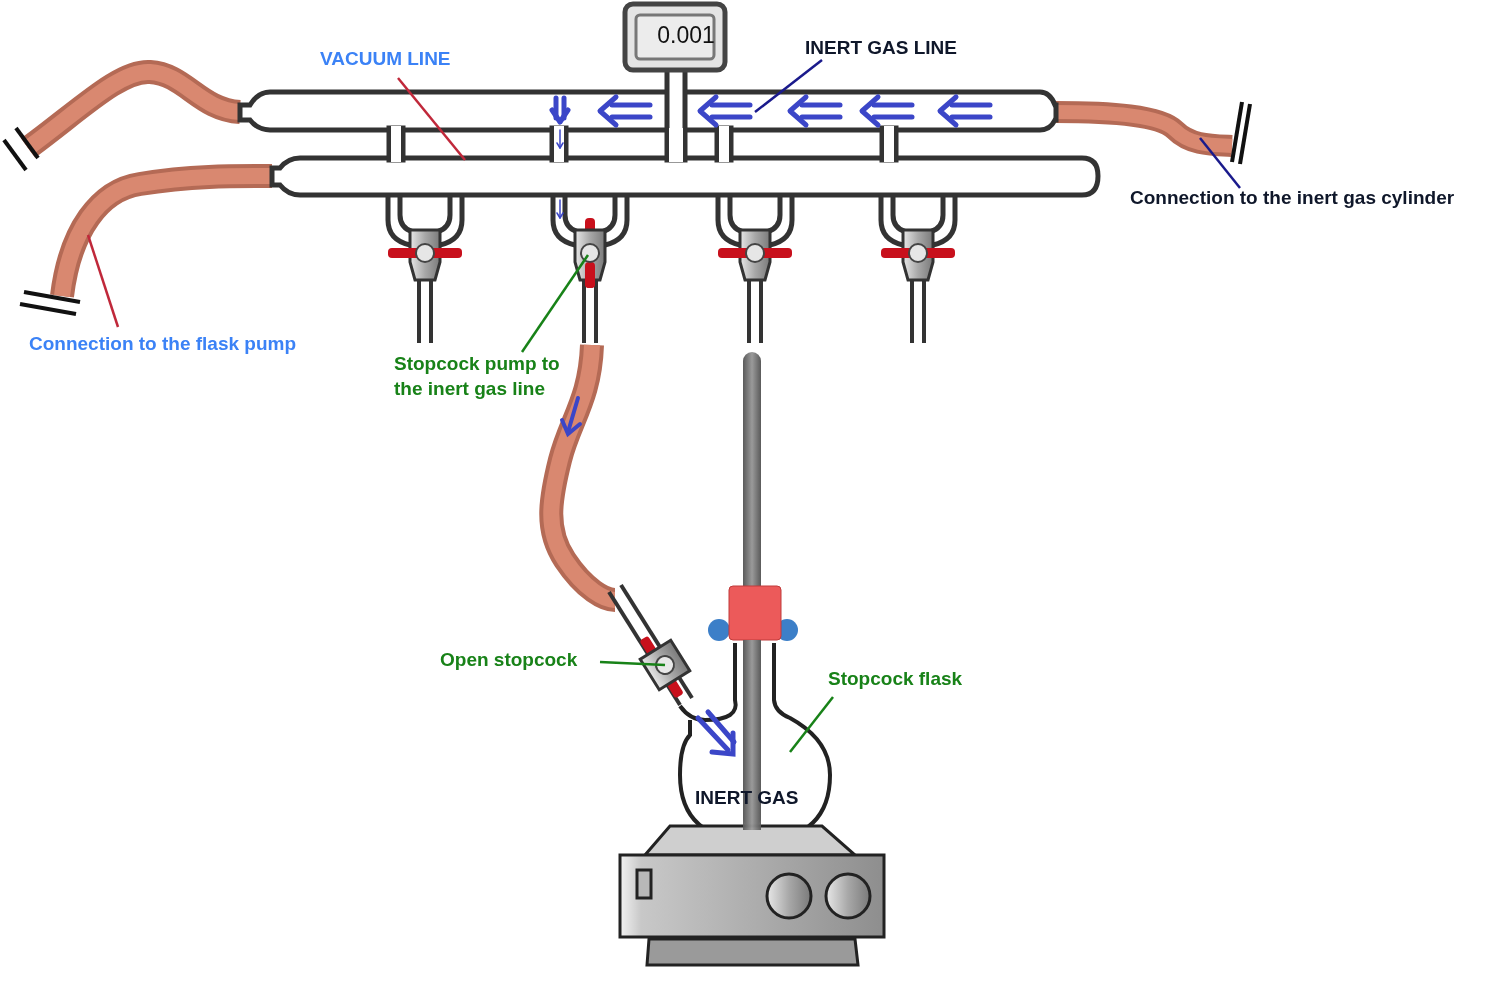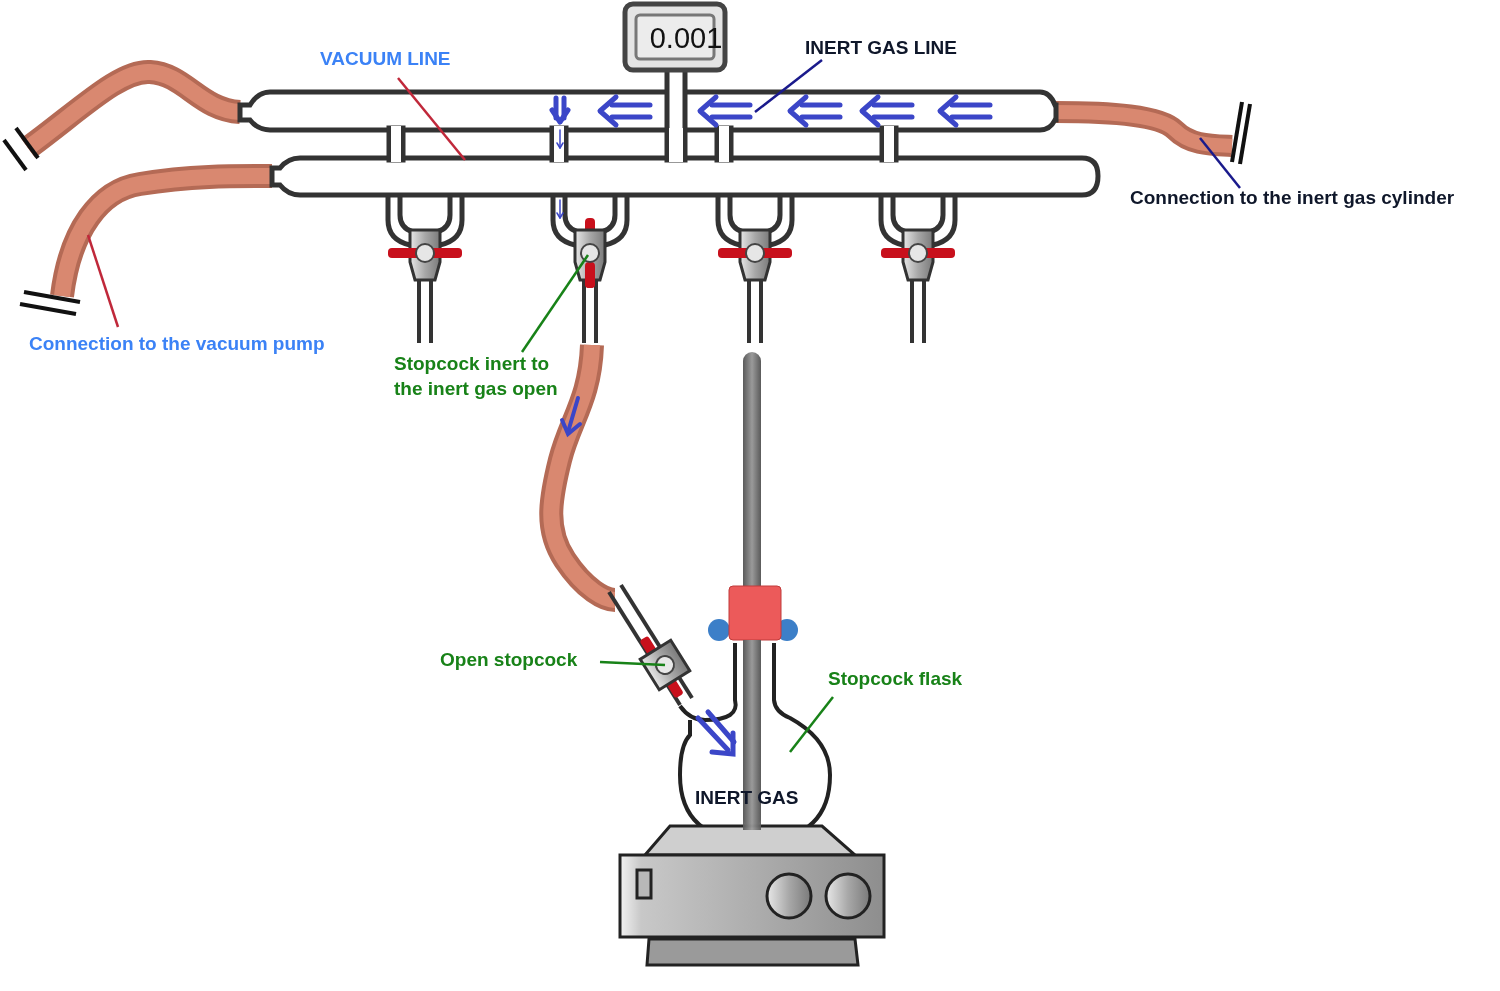--- a/index.html
+++ b/index.html
@@ -2,21 +2,21 @@
 <html><head>
 <meta charset="utf-8">
 <style>
   html, body { margin: 0; padding: 0; background: #ffffff; }
   body { width: 1500px; height: 991px; overflow: hidden; position: relative; font-family: "Liberation Sans", sans-serif; }
   svg#diagram { position: absolute; left: 0; top: 0; }
   .lbl { position: absolute; font-weight: bold; font-size: 19px; line-height: 24px; white-space: nowrap; }
   .red { color: #3b82f6; }
   .blue { color: #0f172a; }
   .green { color: #188218; }
-  .gauge-text { position: absolute; left: 636px; top: 22px; width: 100px; text-align: center; font-size: 29px; color: #111; }
+  .gauge-text { position: absolute; left: 636px; top: 22px; width: 100px; text-align: center; font-size: 23px; color: #111; }
 </style>
 </head>
 <body>
 
 <svg id="diagram" width="1500" height="991" viewBox="0 0 1500 991">
   <defs>
     <linearGradient id="metal" x1="0" x2="1" y1="0" y2="0">
       <stop offset="0" stop-color="#e8e8e8"></stop>
       <stop offset="0.5" stop-color="#a8a8a8"></stop>
       <stop offset="1" stop-color="#7a7a7a"></stop>
@@ -233,19 +233,19 @@
     <line x1="522" y1="352" x2="588" y2="255" stroke="#188218"></line>
     <line x1="600" y1="662" x2="665" y2="665" stroke="#188218"></line>
     <line x1="833" y1="697" x2="790" y2="752" stroke="#188218"></line>
   </g>
 </svg>
 
 <div class="gauge-text">0.001</div>
 
 <div class="lbl red" style="left:320px;top:47px;">VACUUM LINE</div>
 <div class="lbl blue" style="left:805px;top:36px;">INERT GAS LINE</div>
-<div class="lbl red" style="left:29px;top:332px;">Connection to the vacuum pump</div>
+<div class="lbl red" style="left:29px;top:332px;">Connection to the flask pump</div>
 <div class="lbl blue" style="left:1130px;top:186px;text-align:center;">Connection to the inert gas cylinder</div>
-<div class="lbl green" style="left:394px;top:352px;">Stopcock inert to</div>
-<div class="lbl green" style="left:394px;top:377px;">the inert gas open</div>
+<div class="lbl green" style="left:394px;top:352px;">Stopcock pump to</div>
+<div class="lbl green" style="left:394px;top:377px;">the inert gas line</div>
 <div class="lbl green" style="left:440px;top:648px;text-align:right;">Open stopcock</div>
 <div class="lbl green" style="left:828px;top:667px;">Stopcock flask</div>
 <div class="lbl blue" style="left:695px;top:767px;margin-top:19px;">INERT GAS</div>
 
 </body></html>

